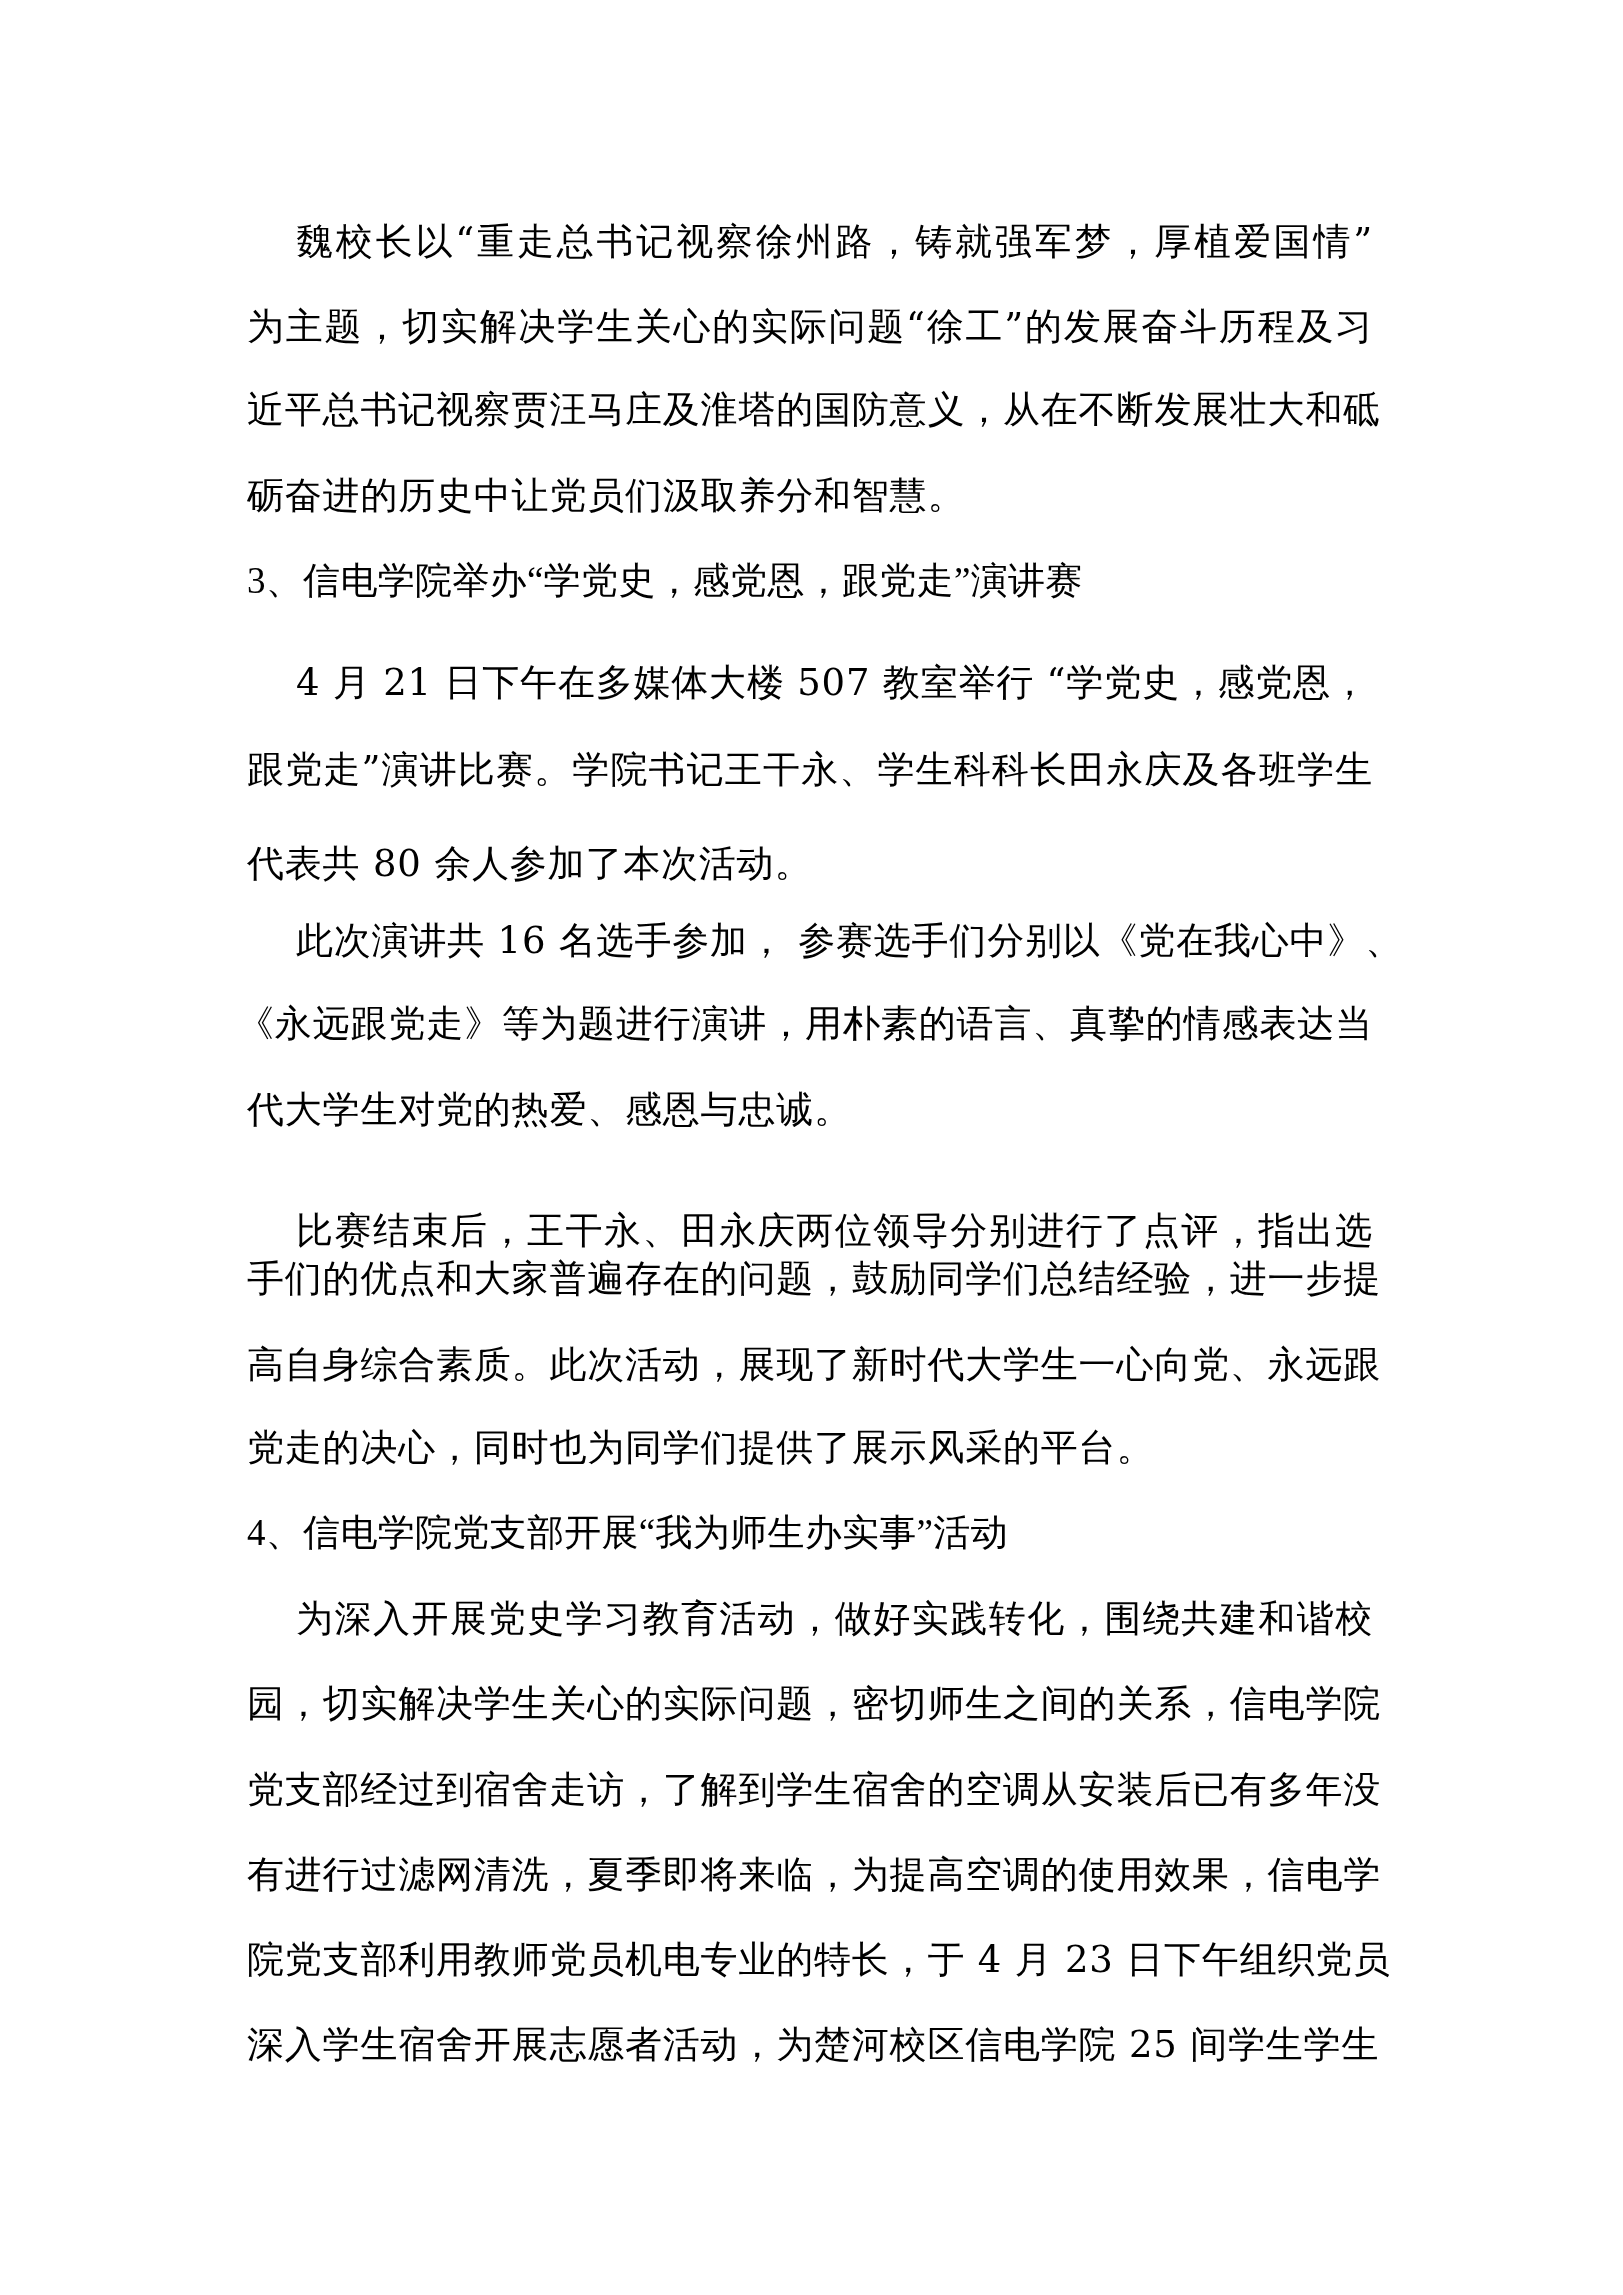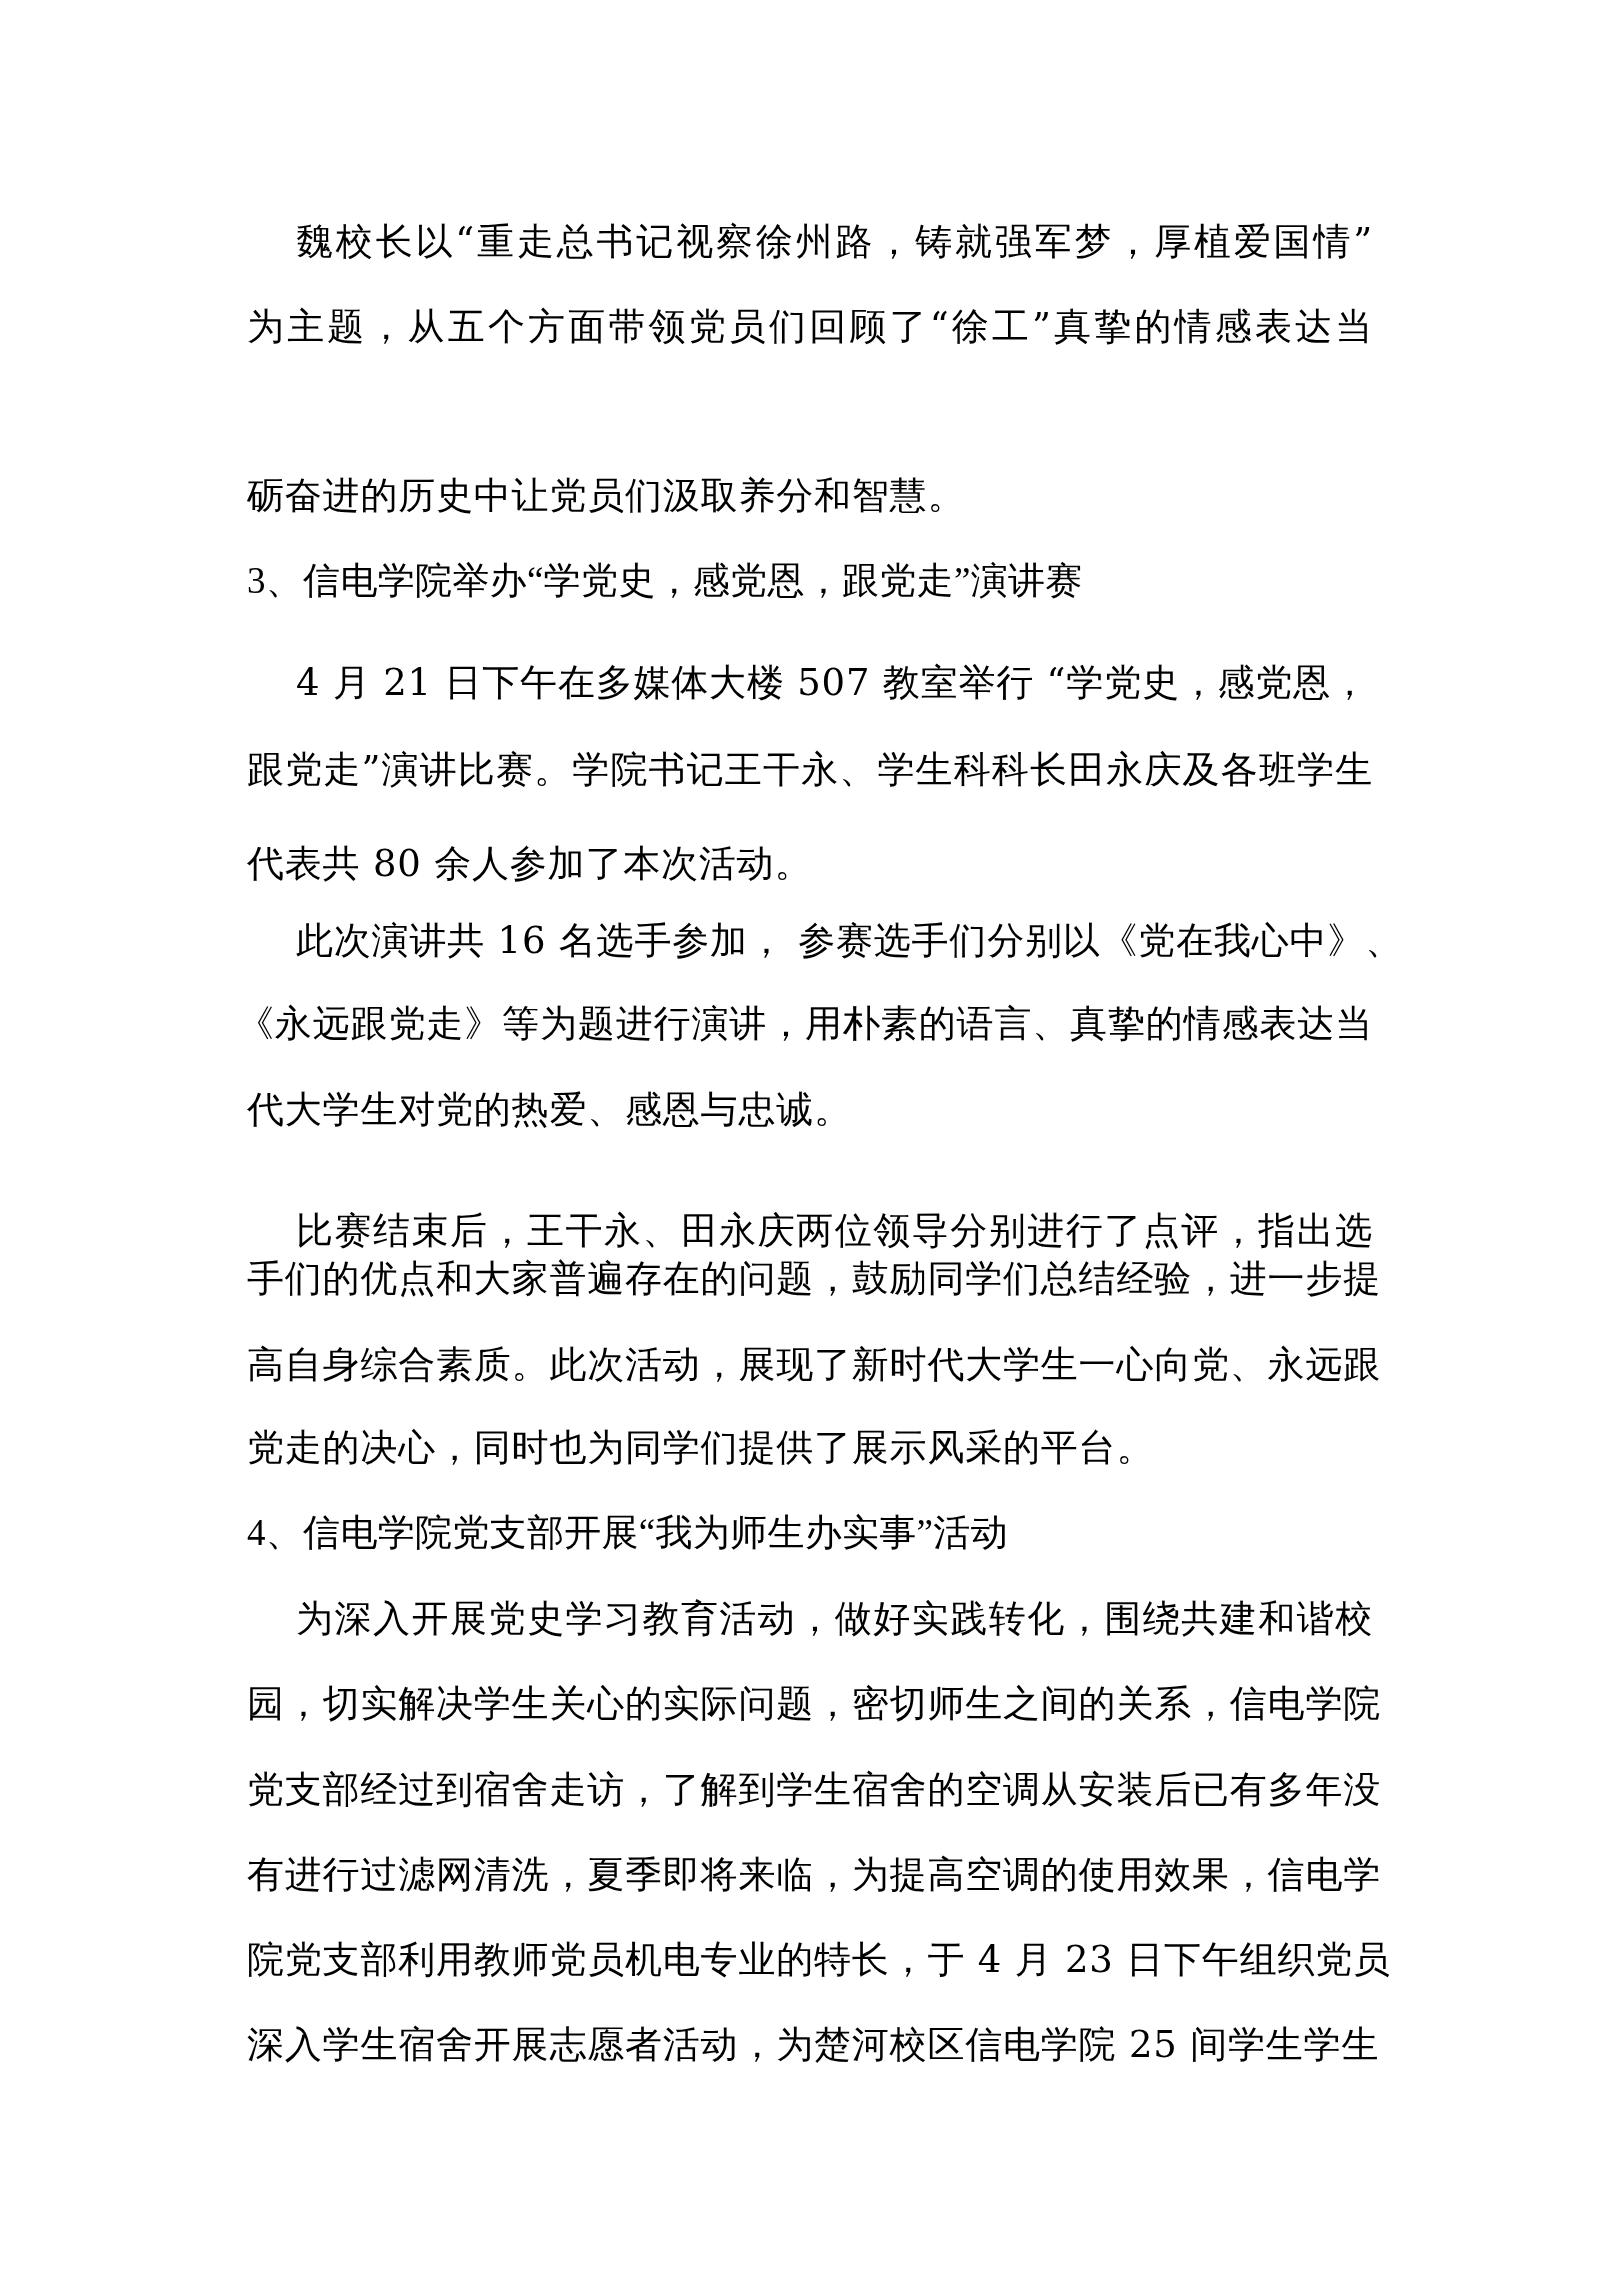--- a/index.html
+++ b/index.html
@@ -41,21 +41,22 @@
     width: 1126px;
   }
   .line.indent.justify { width: 1077px; }
 </style>
 </head>
 <body>
 
 <div class="page">
 
   <div class="line indent justify" style="top:221px;">魏校长以“重走总书记视察徐州路，铸就强军梦，厚植爱国情”</div>
-  <div class="line justify" style="top:306px;">为主题，从五个方面带领党员们回顾了“徐工”真挚的情感表达当</div>
+  <div class="line justify" style="top:306px;">为主题，切实解决学生关心的实际问题“徐工”的发展奋斗历程及习</div>
+  <div class="line justify" style="top:389px;">近平总书记视察贾汪马庄及淮塔的国防意义，从在不断发展壮大和砥</div>
   <div class="line" style="top:475px;">砺奋进的历史中让党员们汲取养分和智慧。</div>
 
   <div class="line heading" style="top:560px;">3、信电学院举办“学党史，感党恩，跟党走”演讲赛</div>
 
   <div class="line indent" style="top:662px;">4 月 21 日下午在多媒体大楼 507 教室举行 “学党史，感党恩，</div>
   <div class="line justify" style="top:749px;">跟党走”演讲比赛。学院书记王干永、学生科科长田永庆及各班学生</div>
   <div class="line" style="top:843px;">代表共 80 余人参加了本次活动。</div>
 
   <div class="line indent" style="top:920px;">此次演讲共 16 名选手参加， 参赛选手们分别以《党在我心中》、</div>
   <div class="line justify" style="top:1003px; left:237px; width:1136px;">《永远跟党走》等为题进行演讲，用朴素的语言、真挚的情感表达当</div>

